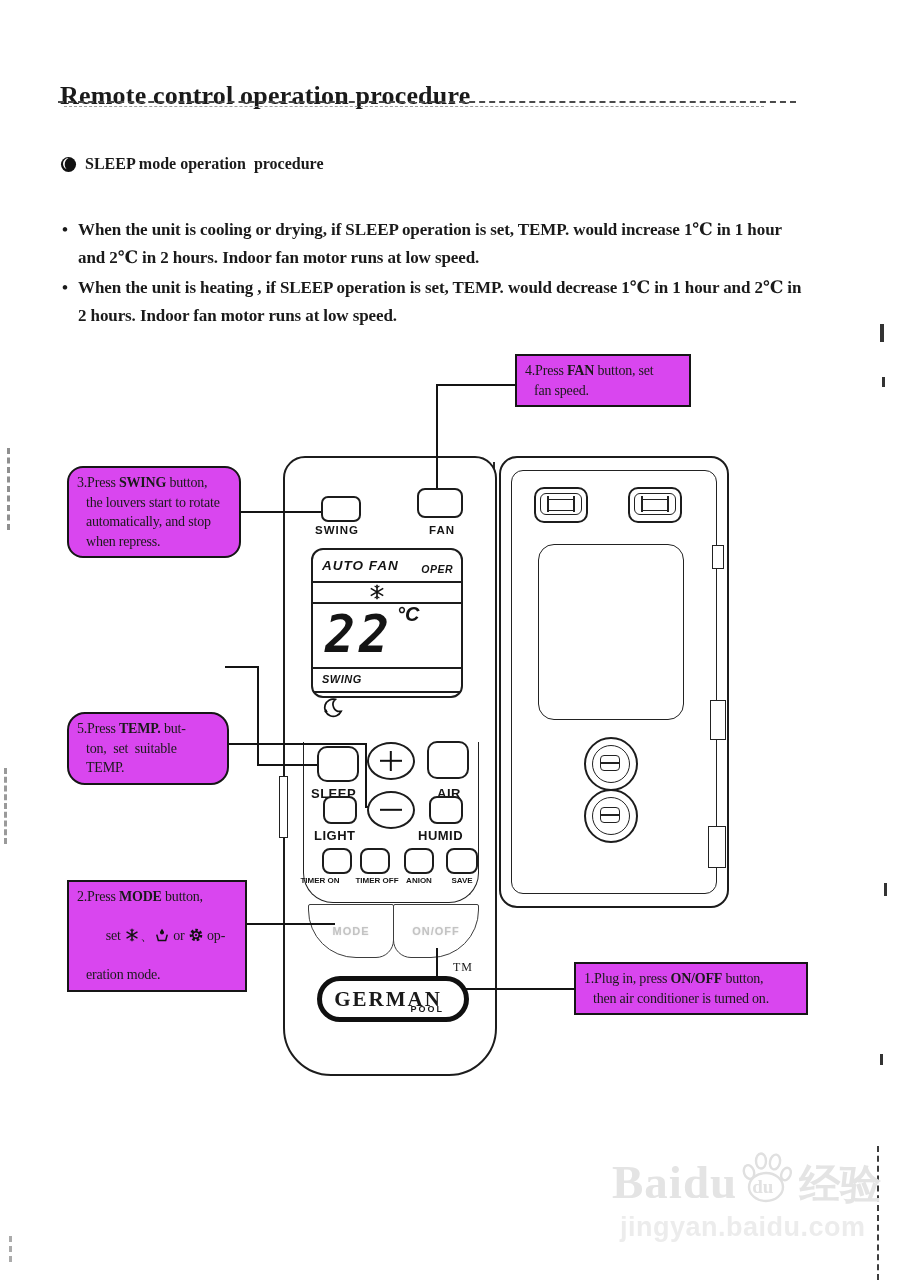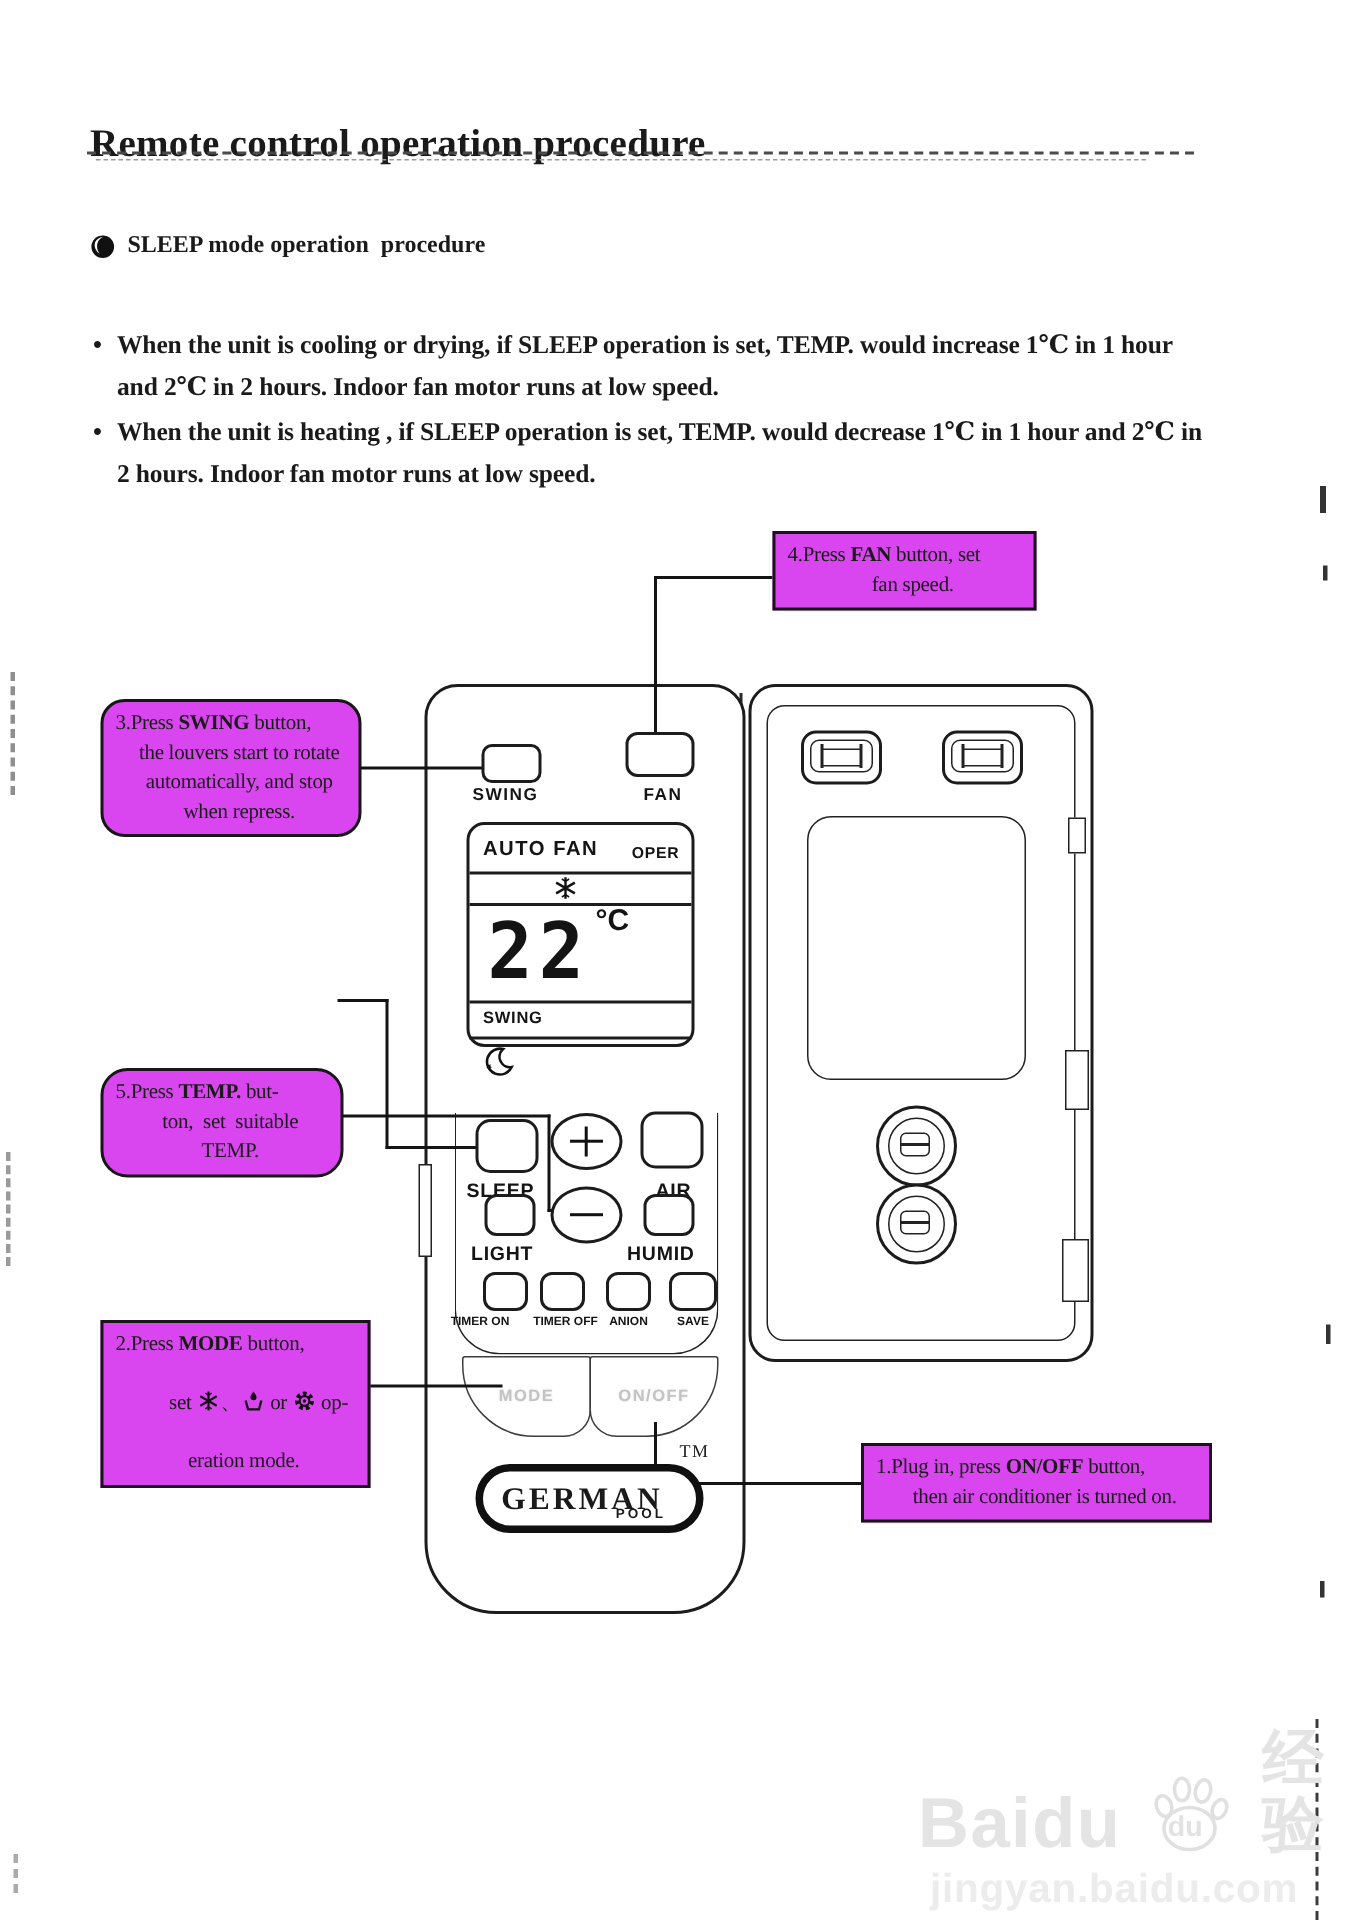--- a/index.html
+++ b/index.html
@@ -17,21 +17,21 @@
   .sec-head .txt{font-size:16px;font-weight:bold;white-space:pre;}
   .bullets{position:absolute;left:62px;top:216px;width:742px;}
   .bullet-item{position:relative;padding-left:16px;font-size:17px;font-weight:bold;
                line-height:27.5px;letter-spacing:-.1px;margin-bottom:3px;}
   .bullet-item::before{content:"•";position:absolute;left:0;top:0;}
 
   
   .co{position:absolute;background:#d946ef;border:2px solid #161616;padding:5px 6px 5px 8px;
       font-size:14px;line-height:19.5px;letter-spacing:-.2px;z-index:30;}
   .co div{white-space:pre;}
-  .co .ind{padding-left:9px;text-align:center;}
+  .co .ind{padding-left:9px;}
   .co b{font-weight:bold;}
   .co svg{vertical-align:-2px;margin:0 1px;}
 
   
   .shape{position:absolute;background:#fff;border:2.2px solid #1c1c1c;box-sizing:border-box;}
   .thin{border-width:1.6px;border-color:#222;}
   .lbl{position:absolute;font-family:"Liberation Sans","DejaVu Sans",sans-serif;
        font-weight:bold;color:#141414;white-space:nowrap;}
   .ln{position:absolute;background:#141414;z-index:20;}
   .cross-h{position:absolute;left:50%;top:50%;width:22px;height:2.4px;background:#111;
@@ -55,21 +55,21 @@
             letter-spacing:2px;font-family:"Liberation Sans",sans-serif;}
   .logo-tm{position:absolute;left:453px;top:960px;font-size:12px;letter-spacing:1px;z-index:40;}
 
   
   .art-v{position:absolute;border-left:3px dashed #8f8f8f;}
   .tick{position:absolute;background:#333;}
 
   
   .wm{position:absolute;left:612px;top:1150px;width:286px;color:#e4e4e4;z-index:50;
       font-family:"Liberation Sans","DejaVu Sans",sans-serif;font-weight:bold;}
-  .wm-row{display:flex;align-items:flex-end;gap:16px;}
+  .wm-row{display:flex;align-items:flex-end;gap:0;font-family:Liberation Serif, serif;}
   .wm-brand{font-size:47px;line-height:47px;letter-spacing:1px;}
   .wm-paw{position:relative;width:58px;height:56px;}
   .wm-du{position:absolute;left:15px;top:26px;font-size:19px;color:#e2e2e2;}
   .wm-cn{font-size:41px;line-height:44px;margin-left:4px;}
   .wm-url{font-size:27px;letter-spacing:.5px;margin-top:6px;margin-left:8px;color:#ececec;}
 </style>
 </head>
 <body>
 
 <div class="page">
@@ -145,21 +145,21 @@
   <div class="shape thin" style="left:480px;top:884px;width:10px;height:15px;border-width:1.3px;"></div>
 
   <div class="shape" style="left:283px;top:456px;width:214px;height:620px;border-radius:22px 22px 48px 48px;border-width:2.4px;"></div>
   <div class="shape thin" style="left:279px;top:776px;width:9px;height:62px;border-width:1.4px;"></div>
 
   <div class="shape" style="left:321px;top:496px;width:40px;height:26px;border-radius:7px;z-index:25;"></div>
   <span class="lbl" style="left:315px;top:524px;font-size:11.5px;letter-spacing:1px;">SWING</span>
   <div class="shape" style="left:417px;top:488px;width:46px;height:30px;border-radius:8px;z-index:25;"></div>
   <span class="lbl" style="left:429px;top:524px;font-size:11.5px;letter-spacing:1px;">FAN</span>
 
-  <div class="shape" style="left:311px;top:548px;width:152px;height:150px;border-radius:12px;">
+  <div class="shape" style="left:311px;top:548px;width:152px;height:150px;border-radius:12px;font-style:italic;">
     <span class="lbl" style="left:9px;top:8px;font-size:13.5px;letter-spacing:1px;">AUTO FAN</span>
     <span class="lbl" style="right:8px;top:13px;font-size:10.5px;letter-spacing:.5px;">OPER</span>
     <div class="divider" style="top:31px;"></div>
     <svg class="abs" style="left:56px;top:34px;" width="16" height="16" viewBox="0 0 20 20">
       <g stroke="#111" stroke-width="2" fill="none">
         <path d="M10 1v18M2.2 5.5l15.6 9M2.2 14.5l15.6-9"></path>
         <path d="M10 4.5l3-2M10 4.5l-3-2M10 15.5l3 2M10 15.5l-3 2" stroke-width="1.3"></path>
       </g>
     </svg>
     <div class="divider" style="top:52px;"></div>

